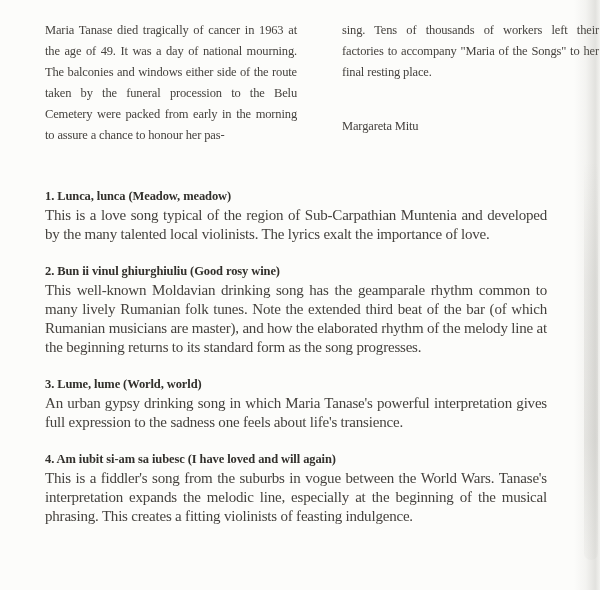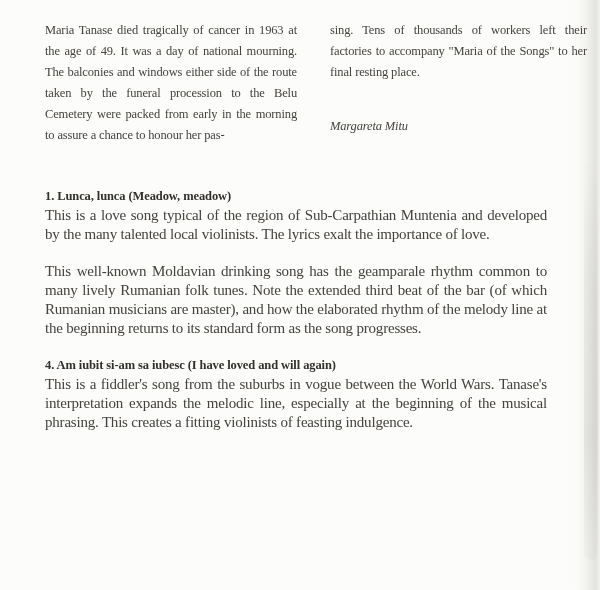--- a/index.html
+++ b/index.html
@@ -15,40 +15,39 @@
     font-family: "Liberation Serif", "DejaVu Serif", serif;
     color: #45423e;
   }
   .page {
     position: relative;
     padding: 20px 0 0 45px;
     z-index: 1;
   }
   .intro {
     display: flex;
-    gap: 33px;
+    gap: 45px;
   }
   .intro .col-left {
     width: 252px;
   }
   .intro .col-right {
     width: 257px;
   }
   .intro p {
     margin: 0;
     font-size: 12.5px;
     line-height: 21px;
     letter-spacing: -0.15px;
     text-align: justify;
     text-justify: inter-word;
   }
   .byline {
     margin-top: 33px !important;
     text-align: center;
-    font-style: italic;
   }
   .tracks {
     margin-top: 41px;
     width: 502px;
   }
   .track {
     margin-bottom: 18px;
   }
   .track h3 {
     margin: 0;
@@ -115,23 +114,28 @@
   </div>
 
   <div class="tracks">
 
     <section class="track">
       <h3>1. Lunca, lunca (Meadow, meadow)</h3>
       <p>This is a love song typical of the region of Sub-Carpathian Muntenia and developed by the many talented local violinists. The lyrics exalt the importance of love.</p>
     </section>
 
     <section class="track">
+      <h3>2. Bun ii vinul ghiurghiuliu (Good rosy wine)</h3>
       <p>This well-known Moldavian drinking song has the geamparale rhythm common to many lively Rumanian folk tunes. Note the extended third beat of the bar (of which Rumanian musicians are master), and how the elaborated rhythm of the melody line at the beginning returns to its standard form as the song progresses.</p>
     </section>
 
+    <section class="track">
+      <h3>3. Lume, lume (World, world)</h3>
+      <p>An urban gypsy drinking song in which Maria Tanase's powerful interpretation gives full expression to the sadness one feels about life's transience.</p>
+    </section>
 
     <section class="track">
       <h3>4. Am iubit si-am sa iubesc (I have loved and will again)</h3>
       <p>This is a fiddler's song from the suburbs in vogue between the World Wars. Tanase's interpretation expands the melodic line, especially at the beginning of the musical phrasing. This creates a fitting violinists of feasting indulgence.</p>
     </section>
 
   </div>
 </div>
 
 <div class="edge-shadow">

